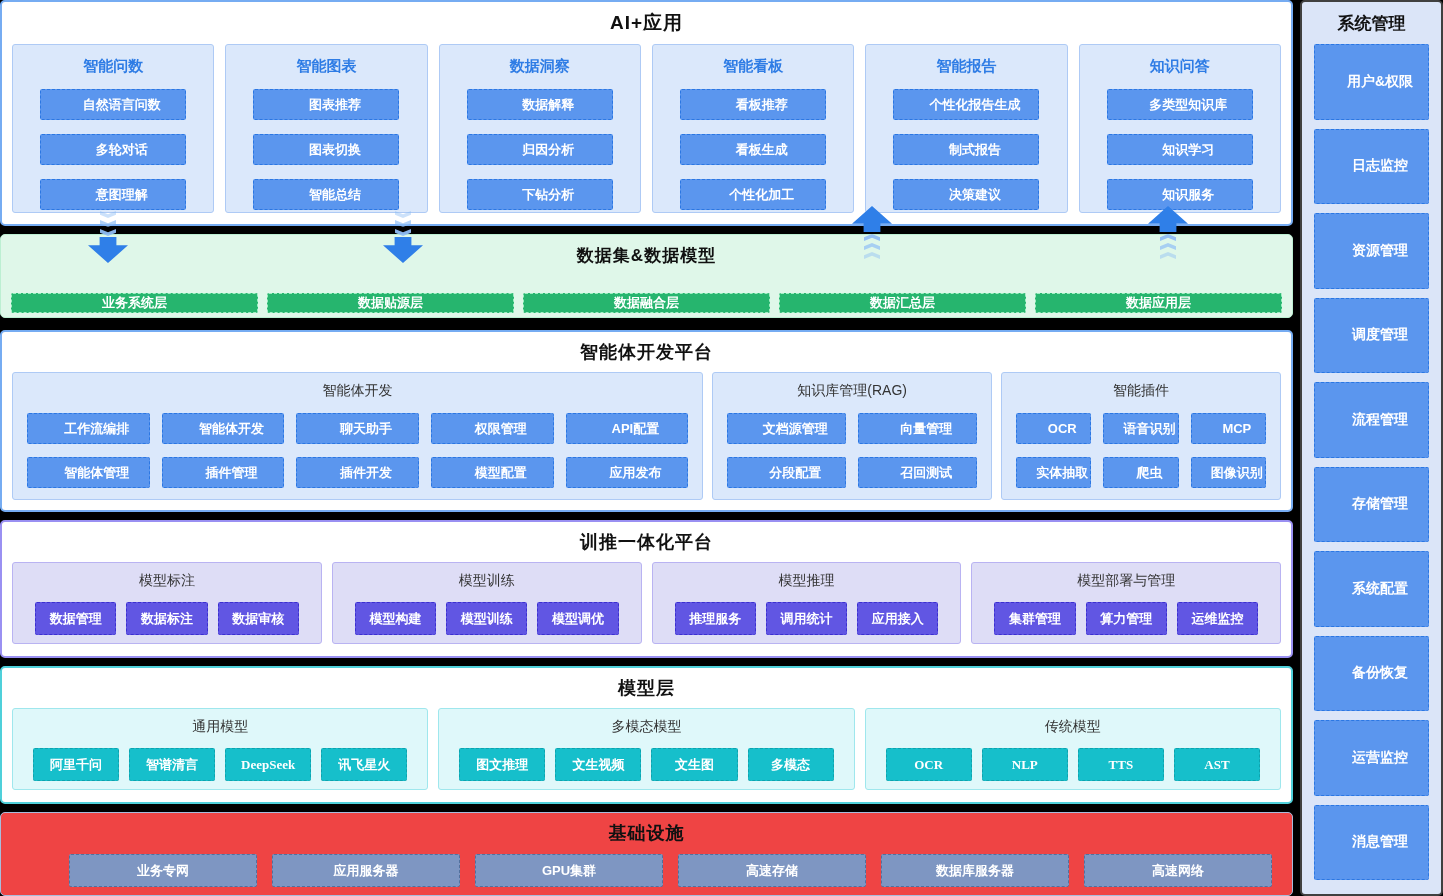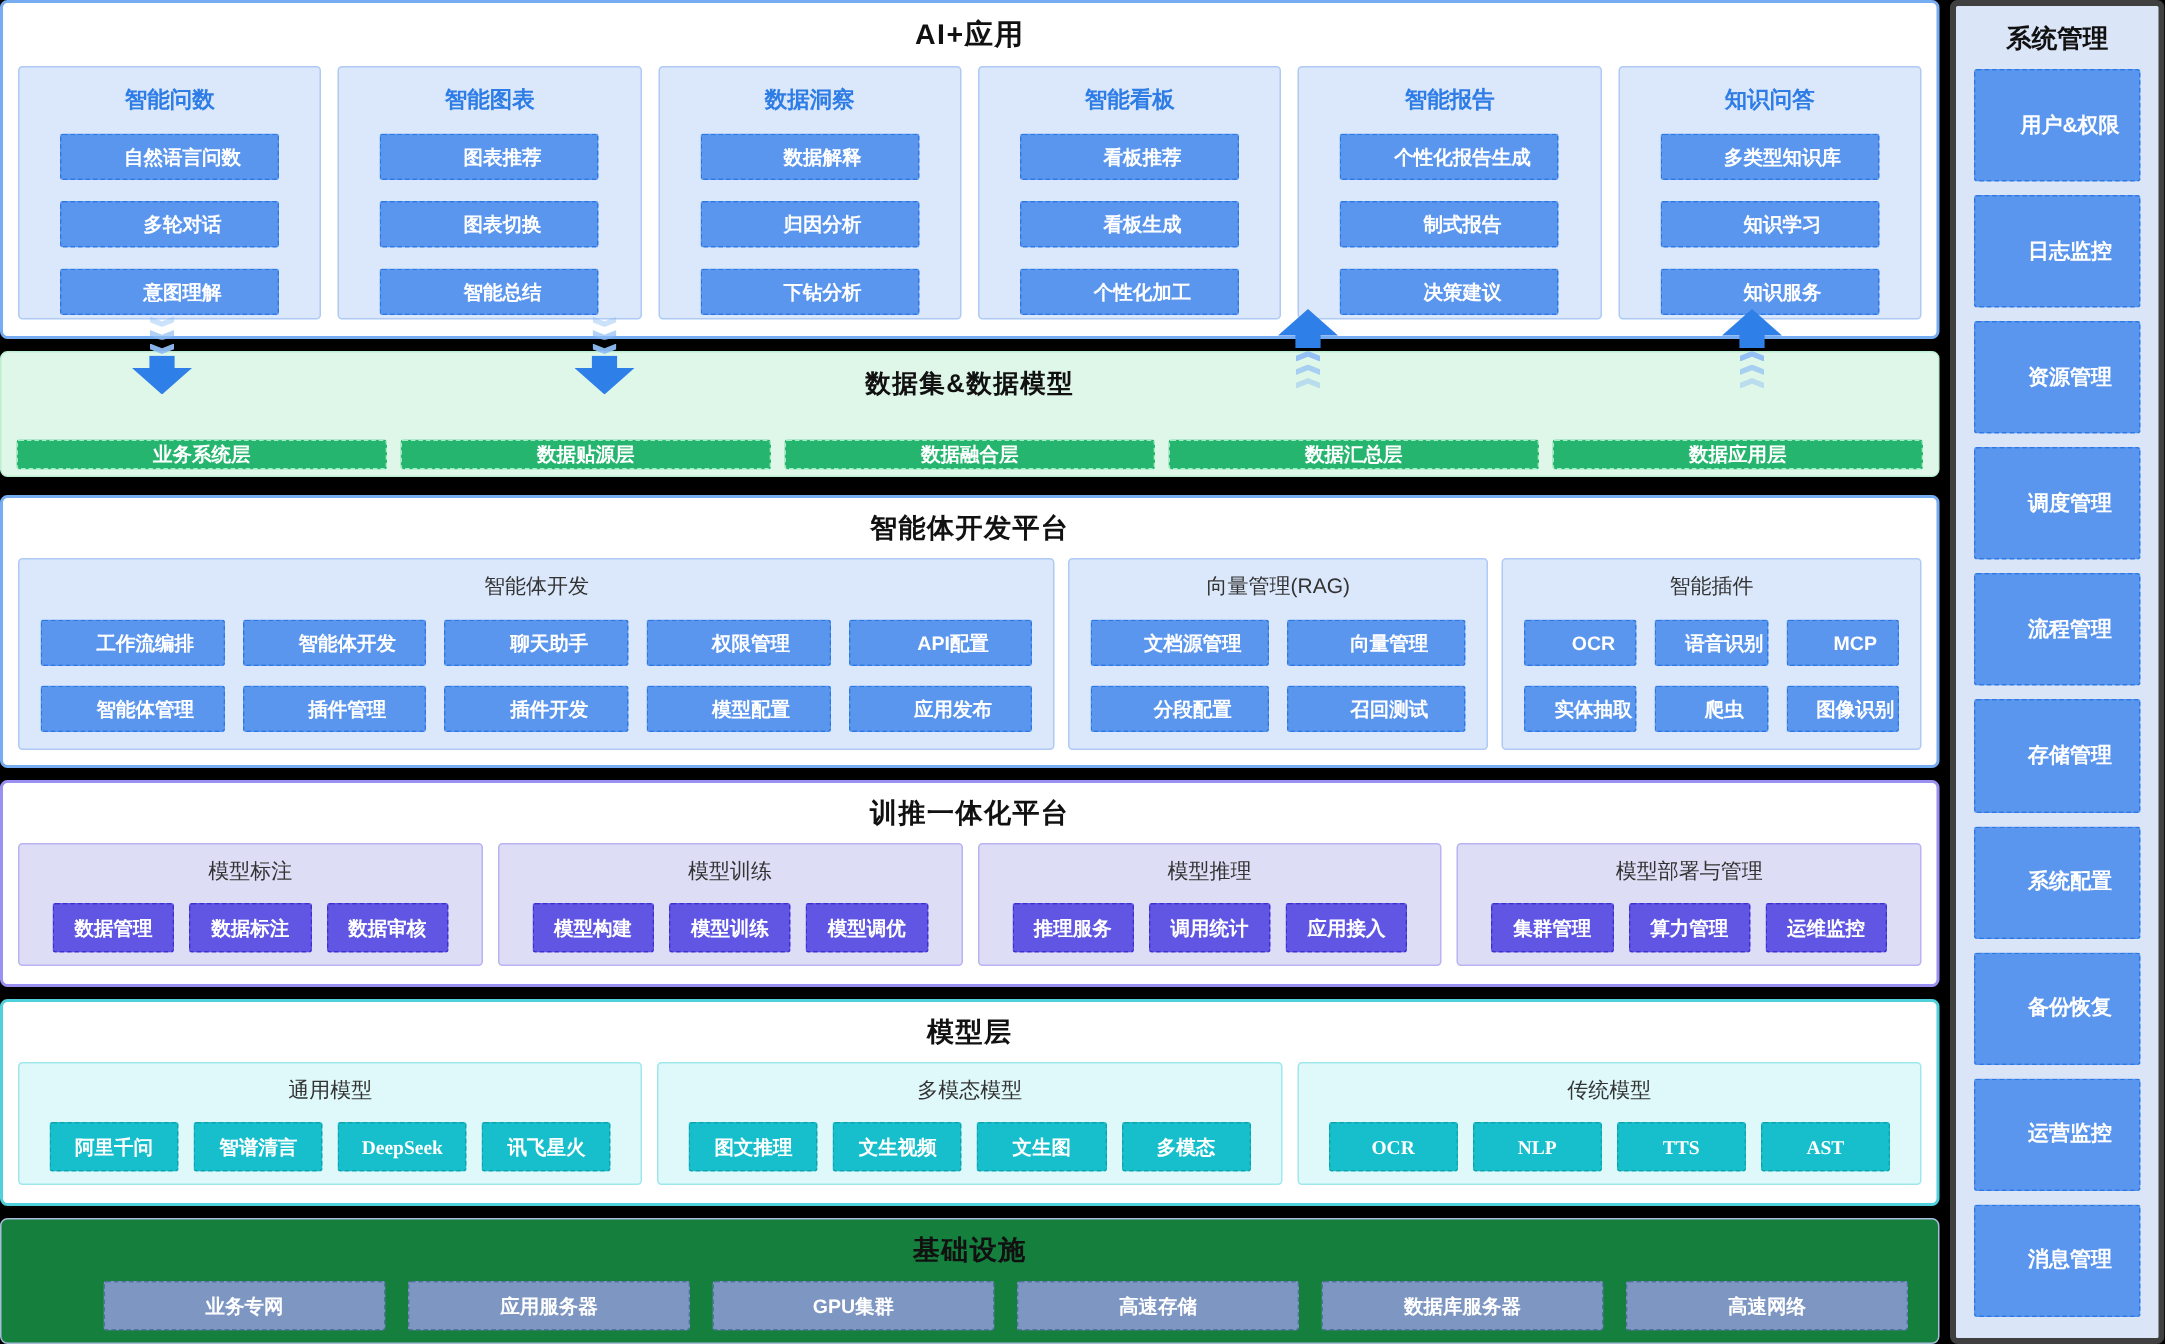--- a/index.html
+++ b/index.html
@@ -47,27 +47,27 @@
   .p-row{display:flex;gap:10px;padding:0 22px;margin-top:12px;height:33px;}
   .p-row .item{flex:1;}
   
   .s5{top:666px;height:138px;background:#fff;border:2px solid #4FD0DA;}
   .s5 .sec-title{font-size:18px;}
   .s5 .groups{top:40px;bottom:12px;gap:10px;}
   .group.teal-g{background:#DFF8FA;border:1px solid #9FE7ED;}
   .t-row{display:flex;gap:10px;padding:0 20px;margin-top:12px;height:33px;}
   .t-row .item{flex:1;}
   
-  .s6{top:812px;height:84px;background:#15803d;border:1.5px solid #A9BCDC;}
+  .s6{top:812px;height:84px;background:#ef4444;border:1.5px solid #A9BCDC;}
   .s6 .sec-title{font-size:18px;}
   .inf-row{position:absolute;left:20px;right:20px;top:41px;height:33px;display:flex;gap:15px;padding-left:48px;}
   .inf-row .item{flex:1;}
   
   .sidebar{position:absolute;left:1300px;top:0;width:143px;height:896px;box-sizing:border-box;
-           background:#DBE5F8;border:4px solid #404040;border-radius:5px;}
+           background:#DBE5F8;border:2px solid #404040;border-radius:5px;}
   .sb-title{text-align:center;font-weight:bold;font-size:17px;color:#111;padding-top:10px;}
   .sb-items{position:absolute;left:12px;right:12px;top:42px;bottom:14px;display:flex;flex-direction:column;gap:9px;}
   .sb-items .item{flex:1;font-size:14px;}
   
   .arrow{position:absolute;width:44px;display:flex;flex-direction:column;align-items:center;z-index:6;}
   .chev{width:16px;height:7px;background:#8FBDF5;margin-top:2px;
         clip-path:polygon(0 0,50% 45%,100% 0,100% 55%,50% 100%,0 55%);}
   .chev-up{width:16px;height:7px;background:#8FBDF5;margin-top:2px;
         clip-path:polygon(0 45%,50% 0,100% 45%,100% 100%,50% 55%,0 100%);}
   .c1{opacity:.45;} .c2{opacity:.7;} .c3{opacity:.95;}
@@ -176,21 +176,21 @@
           </div>
           <div class="g-row">
             <div class="item blue">智能体管理</div>
             <div class="item blue">插件管理</div>
             <div class="item blue">插件开发</div>
             <div class="item blue">模型配置</div>
             <div class="item blue">应用发布</div>
           </div>
         </div>
         <div class="group">
-          <div class="g-title">向量管理(RAG)</div>
+          <div class="g-title">知识库管理(RAG)</div>
           <div class="g-row">
             <div class="item blue">文档源管理</div>
             <div class="item blue">向量管理</div>
           </div>
           <div class="g-row">
             <div class="item blue">分段配置</div>
             <div class="item blue">召回测试</div>
           </div>
         </div>
         <div class="group">

